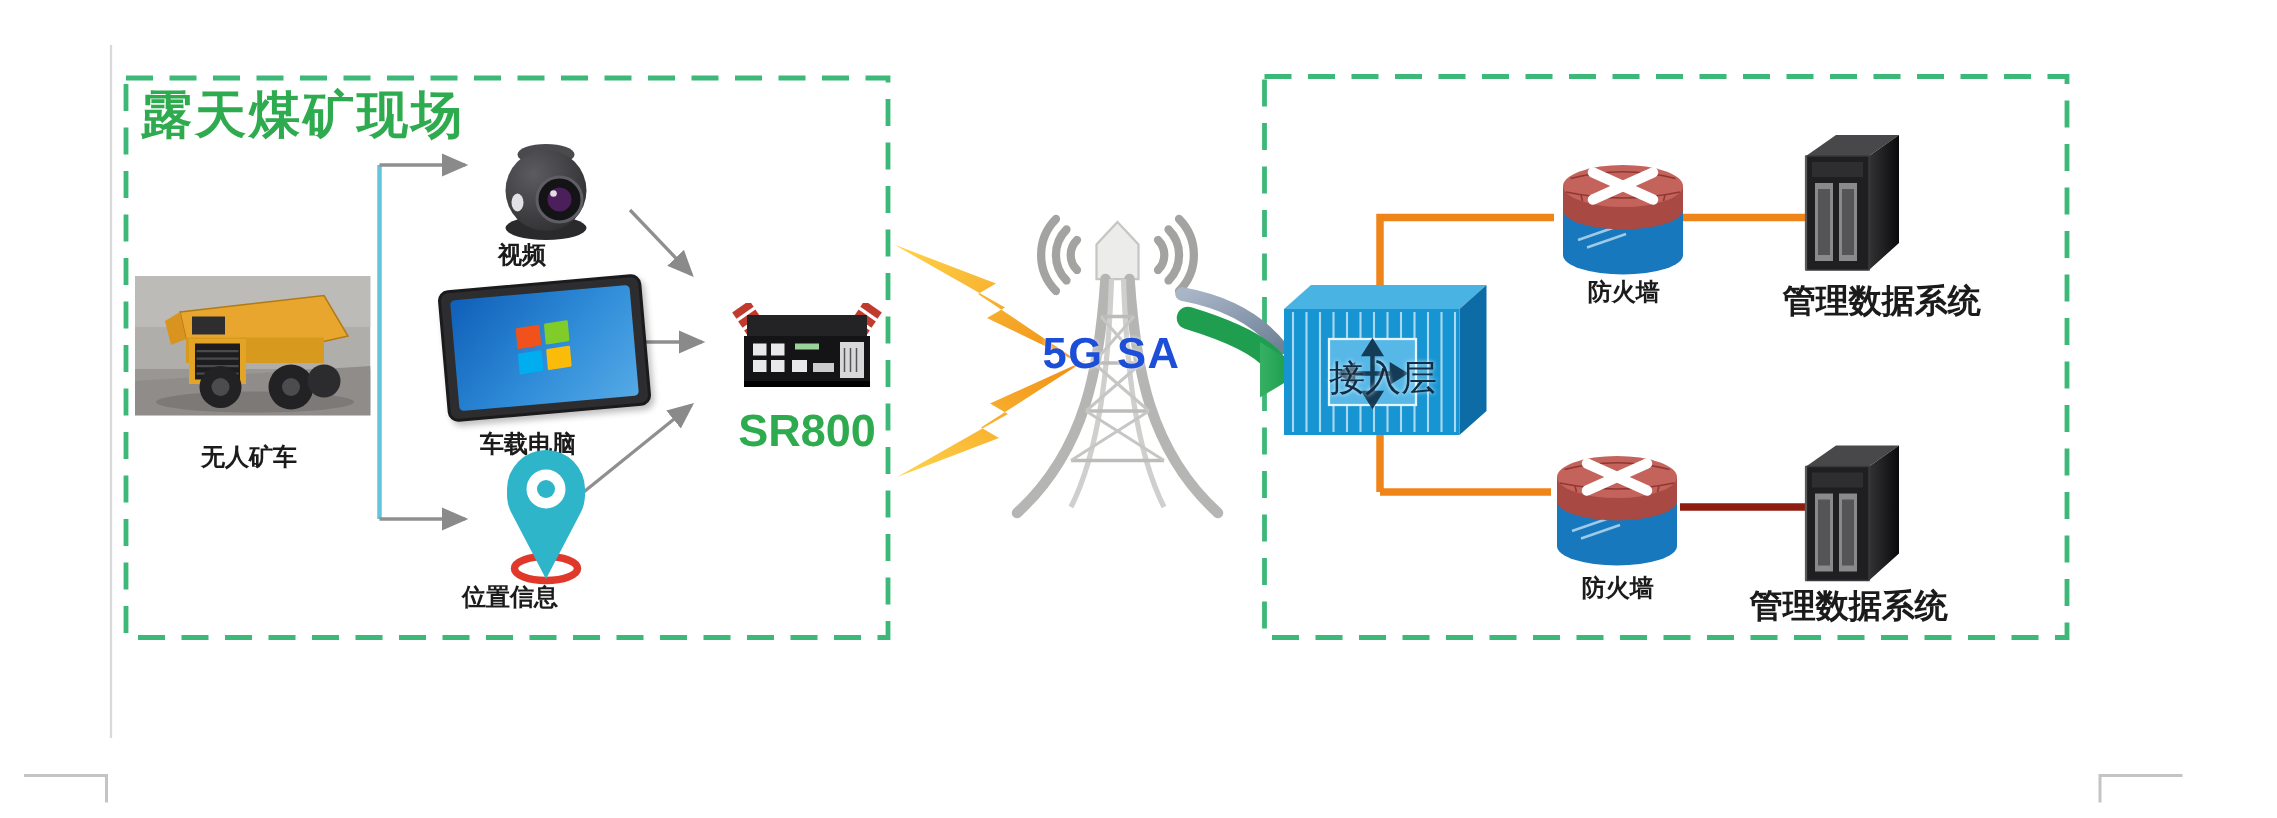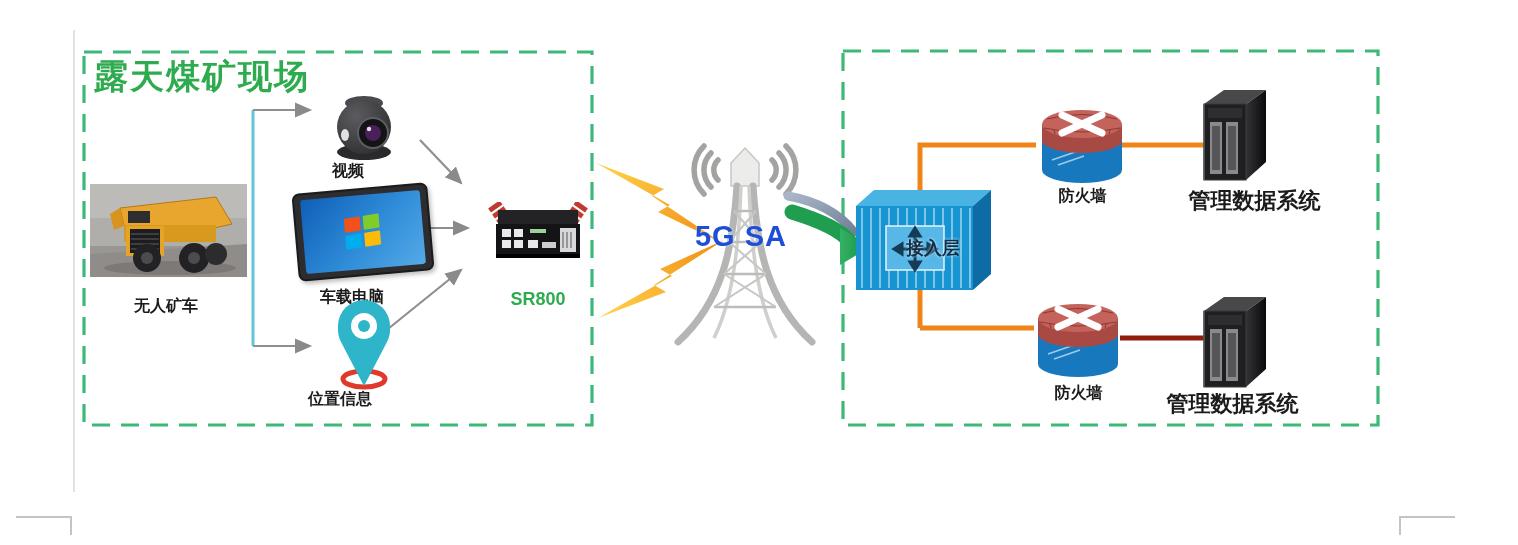--- a/index.html
+++ b/index.html
@@ -20,22 +20,22 @@
           background:linear-gradient(135deg,#0f5fb8 0%,#2f8cd8 55%,#55aae6 100%);
           border-radius:3px;display:flex;align-items:center;justify-content:center;}
   .winflag{width:36px;height:32px;transform:skewY(-4deg);}
   .winflag div{position:absolute;width:16px;height:14px;border-radius:1px;}
   .winflag{position:relative;}
   .wf1{left:0;top:0;background:#f1511b;}
   .wf2{left:19px;top:0;background:#80cc28;}
   .wf3{left:0;top:17px;background:#00adef;}
   .wf4{left:19px;top:17px;background:#fbbc09;}
   
-  .switch-label{position:absolute;left:884px;top:236px;width:76px;text-align:right;
-        font-size:18px;font-weight:bold;color:#102e47;
+  .switch-label{position:absolute;left:884px;top:236px;width:76px;text-align:center;
+        font-size:24px;font-weight:normal;color:#102e47;
         text-shadow:0 0 3px rgba(255,255,255,.85);}
   .fivega{position:absolute;left:693px;top:220px;width:96px;text-align:center;
         font-size:29px;font-weight:bold;color:#1d4ed8;letter-spacing:1px;
         text-shadow:0 0 3px rgba(255,255,255,.7);}
 </style>
 </head>
 <body>
 
 <div class="canvas">
 
@@ -222,21 +222,21 @@
       <rect x="44" y="27" width="16" height="4" fill="#9ad29a"></rect>
       <rect x="56" y="40" width="14" height="6" fill="#cccccc"></rect>
       <rect x="74" y="26" width="16" height="24" fill="#d8d8da"></rect>
       <g stroke="#555" stroke-width="1">
           <line x1="77" y1="30" x2="77" y2="46"></line>
           <line x1="81" y1="30" x2="81" y2="46"></line>
           <line x1="85" y1="30" x2="85" y2="46"></line>
         </g>
     </svg>
   </div>
-  <div class="lbl lbl-green" style="left:486px;top:290px;width:104px;font-size:18px;">SR800</div>
+  <div class="lbl lbl-green" style="left:486px;top:271px;width:104px;font-size:30px;">SR800</div>
 
   <div class="fivega">5G SA</div>
 
 
   <div class="device" style="left:854px;top:188px;">
     <svg width="140" height="110">
       <polygon points="2,18 119,18 137,2 20,2" fill="#49b3e4"></polygon>
       <polygon points="119,18 137,2 137,86 119,102" fill="#0d6ca5"></polygon>
       <rect x="2" y="18" width="117" height="84" fill="#1795d3"></rect>
       <g stroke="#cfeaf7" stroke-width="1.4" opacity=".8">

